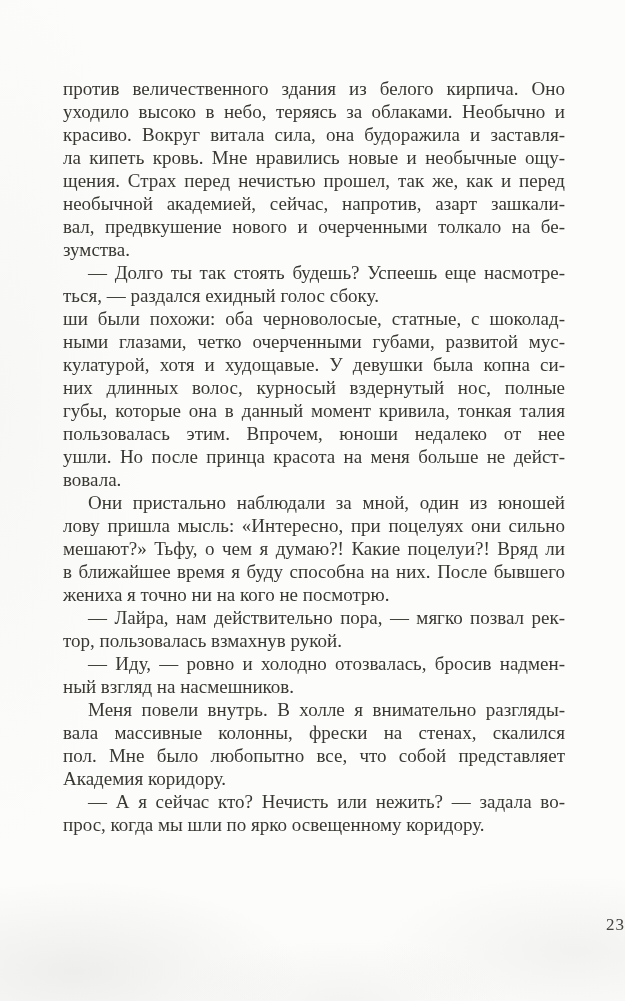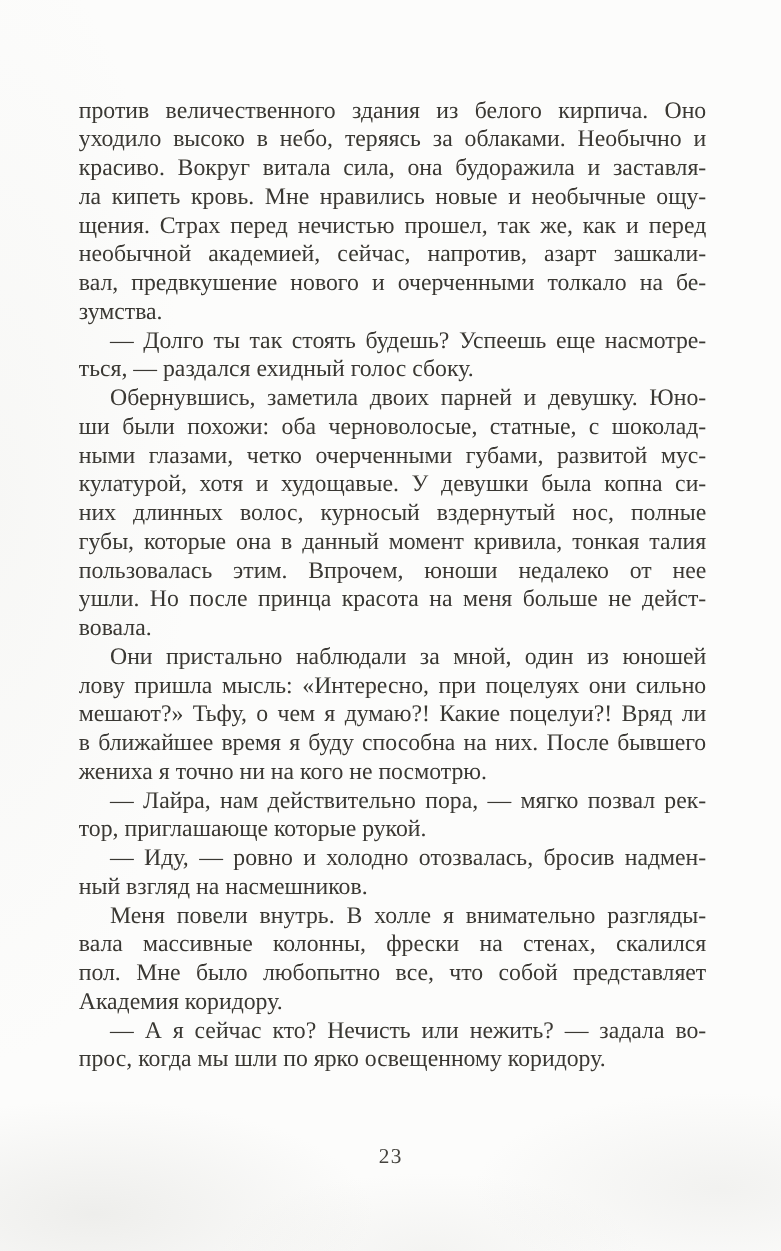--- a/index.html
+++ b/index.html
@@ -52,21 +52,21 @@
 
   .line.first-indent {
     text-indent: 25px;
   }
 
   .page-number {
     position: absolute;
     top: 915px;
     left: 0;
     width: 625px;
-    text-align: center;
+    text-align: right;
     font-size: 17px;
     color: #45433e;
     letter-spacing: 1px;
   }
 </style>
 </head>
 <body>
 
 <div class="book-page">
   <div class="text-block" id="text-block">
@@ -78,40 +78,39 @@
         <div class="line">щения. Страх перед нечистью прошел, так же, как и перед</div>
         <div class="line">необычной академией, сейчас, напротив, азарт зашкали-</div>
         <div class="line">вал, предвкушение нового и очерченными толкало на бе-</div>
         <div class="line para-end">зумства.</div>
       </div>
       <div class="paragraph">
         <div class="line first-indent">— Долго ты так стоять будешь? Успеешь еще насмотре-</div>
         <div class="line para-end">ться, — раздался ехидный голос сбоку.</div>
       </div>
       <div class="paragraph">
-        <div class="line first-indent">Обернувшись, заметила двоих парней и девушку. Юно-</div>
         <div class="line">ши были похожи: оба черноволосые, статные, с шоколад-</div>
         <div class="line">ными глазами, четко очерченными губами, развитой мус-</div>
         <div class="line">кулатурой, хотя и худощавые. У девушки была копна си-</div>
         <div class="line">них длинных волос, курносый вздернутый нос, полные</div>
         <div class="line">губы, которые она в данный момент кривила, тонкая талия</div>
         <div class="line">пользовалась этим. Впрочем, юноши недалеко от нее</div>
         <div class="line">ушли. Но после принца красота на меня больше не дейст-</div>
         <div class="line para-end">вовала.</div>
       </div>
       <div class="paragraph">
         <div class="line first-indent">Они пристально наблюдали за мной, один из юношей</div>
         <div class="line">лову пришла мысль: «Интересно, при поцелуях они сильно</div>
         <div class="line">мешают?» Тьфу, о чем я думаю?! Какие поцелуи?! Вряд ли</div>
         <div class="line">в ближайшее время я буду способна на них. После бывшего</div>
         <div class="line para-end">жениха я точно ни на кого не посмотрю.</div>
       </div>
       <div class="paragraph">
         <div class="line first-indent">— Лайра, нам действительно пора, — мягко позвал рек-</div>
-        <div class="line para-end">тор, приглашающе которые рукой.</div>
+        <div class="line para-end">тор, пользовалась взмахнув рукой.</div>
       </div>
       <div class="paragraph">
         <div class="line first-indent">— Иду, — ровно и холодно отозвалась, бросив надмен-</div>
         <div class="line para-end">ный взгляд на насмешников.</div>
       </div>
       <div class="paragraph">
         <div class="line first-indent">Меня повели внутрь. В холле я внимательно разгляды-</div>
         <div class="line">вала массивные колонны, фрески на стенах, скалился</div>
         <div class="line">пол. Мне было любопытно все, что собой представляет</div>
         <div class="line para-end">Академия коридору.</div>

